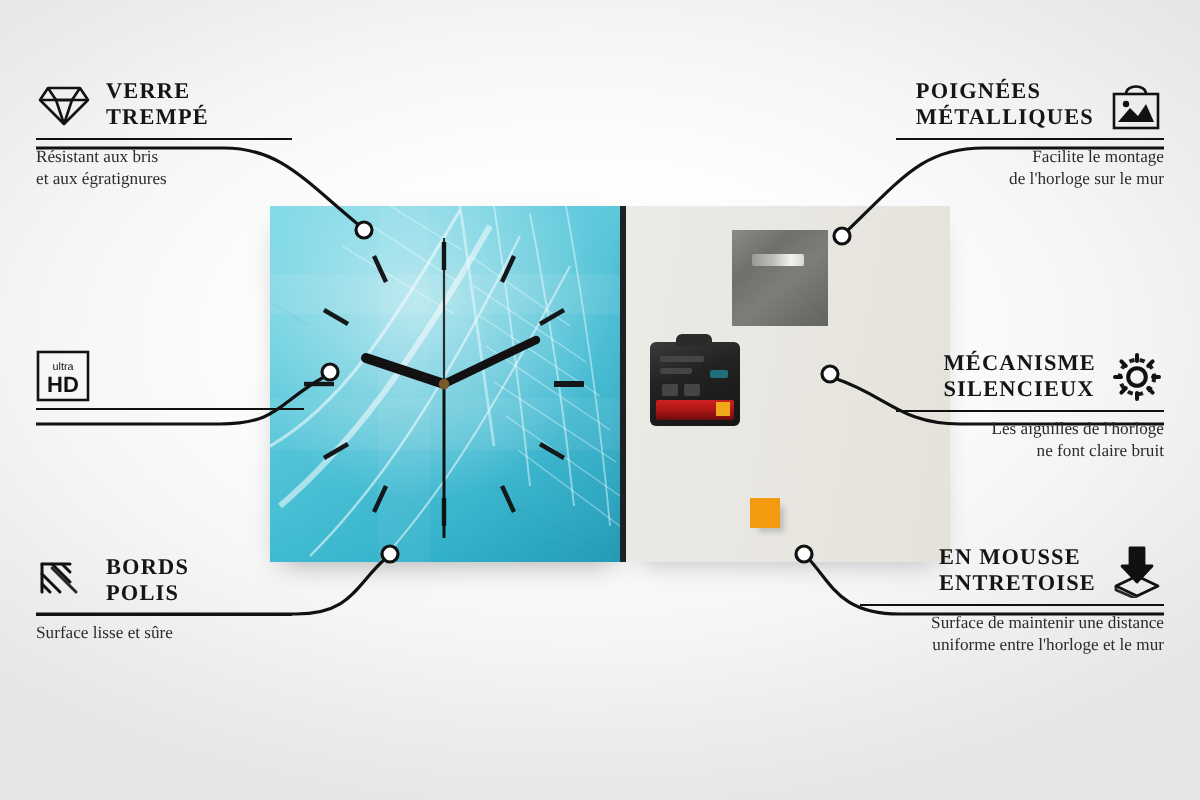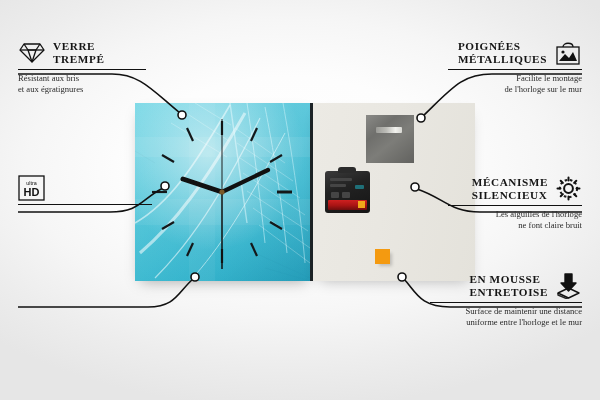--- a/index.html
+++ b/index.html
@@ -258,20 +258,43 @@
     <div class="feat-head">
       <svg class="icon" width="27" height="26" viewBox="0 0 27 26">
         <rect x="1" y="1" width="25" height="24" fill="none" stroke="#111" stroke-width="1.3"></rect>
         <text x="13.5" y="10" font-family="Liberation Sans, sans-serif" font-size="5.4" text-anchor="middle" fill="#111">ultra</text>
         <text x="13.5" y="21" font-family="Liberation Sans, sans-serif" font-size="11" font-weight="bold" text-anchor="middle" fill="#111">HD</text>
       </svg>
     </div>
     <div class="rule" style="width:134px;"></div>
   </div>
 
+  <div class="feature" style="left:18px;top:278px;width:136px;">
+    <div class="feat-head">
+      <svg class="icon" width="28" height="24" viewBox="0 0 28 24">
+        <g stroke="#111" stroke-width="1.5" fill="none" stroke-linecap="round">
+          <path d="M3 3 L17 3"></path>
+            <path d="M3 3 L3 17"></path>
+          <path d="M3 8 L12 17"></path>
+            <path d="M3 13 L7 17"></path>
+          <path d="M8 3 L17 12" transform="translate(0,0)"></path>
+          <path d="M13 3 L17 7"></path>
+        </g>
+        <g stroke="#111" stroke-width="1.5" fill="none" stroke-linecap="round" transform="translate(8,5)">
+          <path d="M0 0 L12 12" opacity=".9"></path>
+        </g>
+      </svg>
+      <div>
+        <div class="feat-title">BORDS</div>
+        <div class="feat-title">POLIS</div>
+      </div>
+    </div>
+    <div class="rule" style="width:128px;"></div>
+    <div class="feat-desc">Surface lisse et sûre</div>
+  </div>
 
   <div class="feature" style="left:440px;top:40px;width:142px;text-align:right;">
     <div class="feat-head right">
       <div>
         <div class="feat-title right">POIGNÉES</div>
         <div class="feat-title right">MÉTALLIQUES</div>
       </div>
       <svg class="icon" width="28" height="25" viewBox="0 0 28 25">
         <g fill="none" stroke="#111" stroke-width="1.3">
           <path d="M9 6 C9 1 19 1 19 6"></path>

